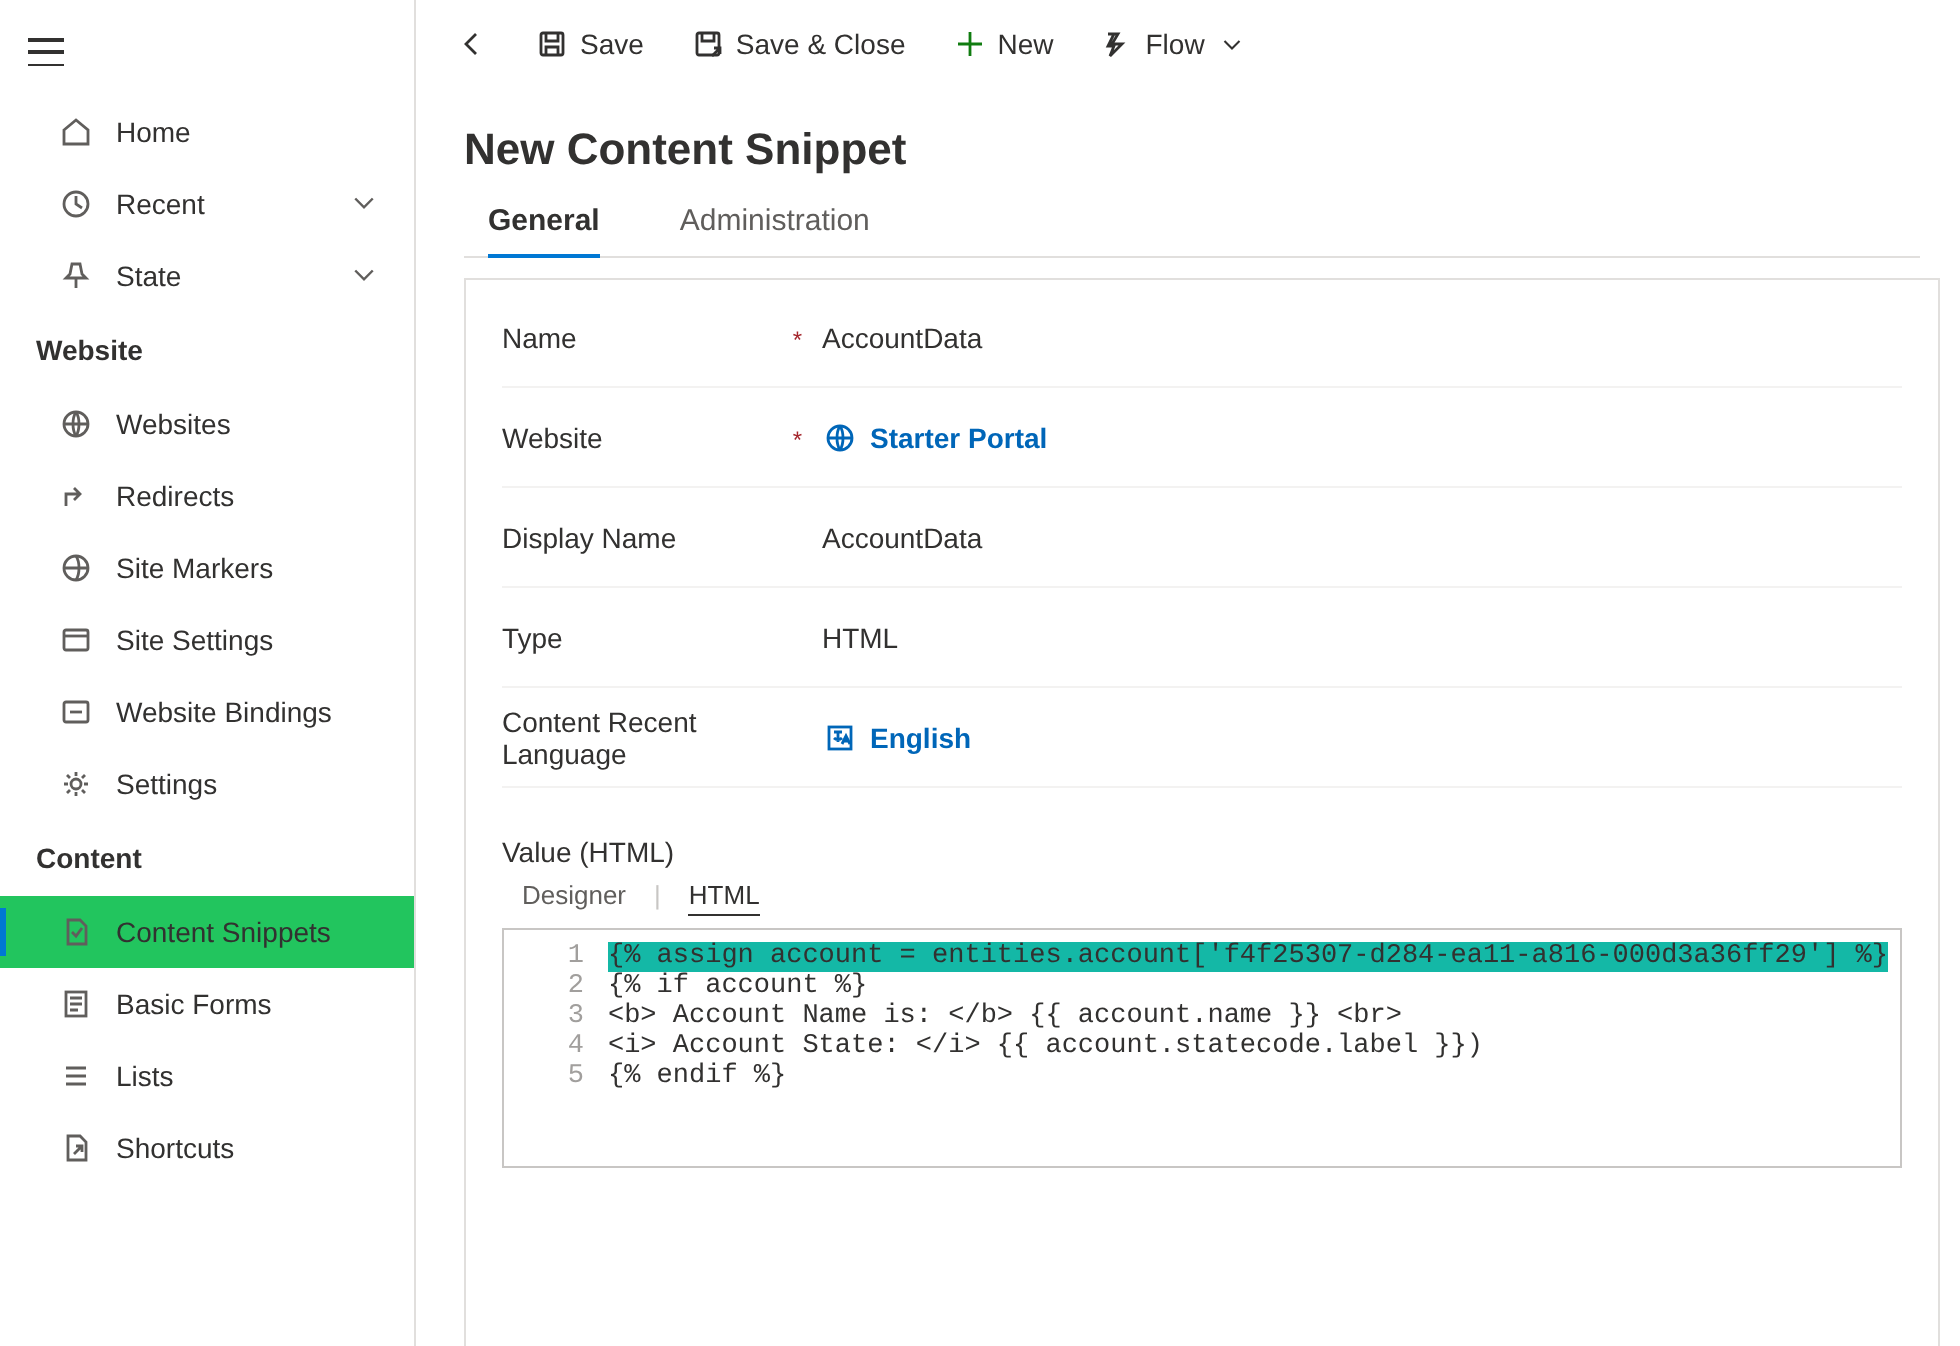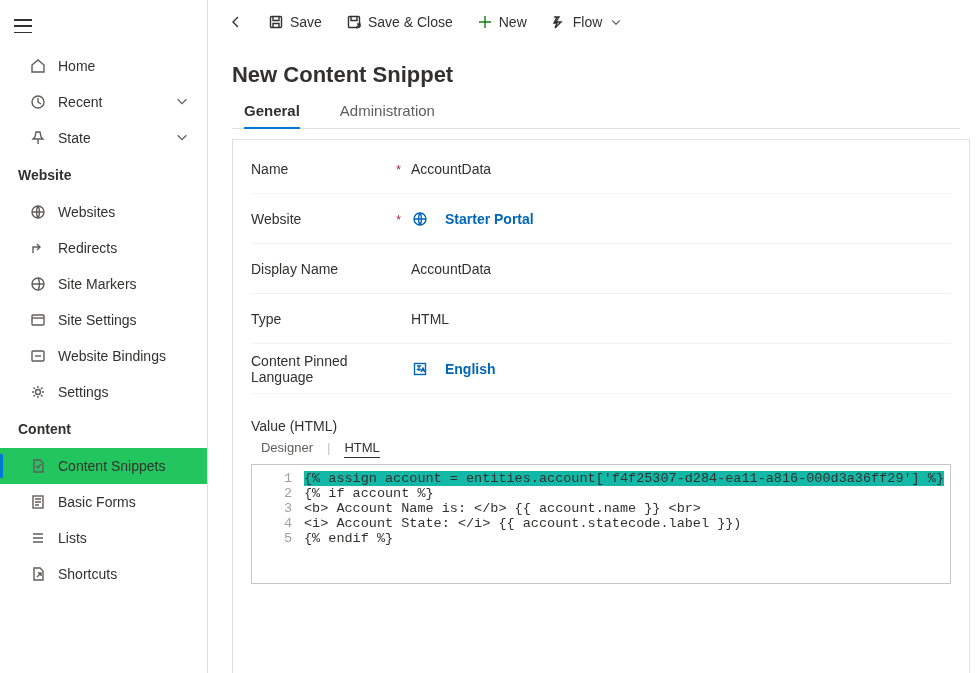--- a/index.html
+++ b/index.html
@@ -103,21 +103,21 @@
   padding: 8px 0;
 }
 .field-label {
   width: 160px;
   color: #323130;
   font-size: 14px;
   position: relative;
 }
 .req { color: #a4262c; font-size: 12px; position: absolute; right: 10px; top: 2px; }
 .field-value { flex: 1; font-size: 14px; display: flex; align-items: center; gap: 6px; }
-.lookup { color: #0066b8; font-weight: 600; display: flex; align-items: center; gap: 16px; cursor: pointer; }
+.lookup { color: #0066b8; font-weight: 600; display: flex; align-items: center; gap: 6px; cursor: pointer; }
 .lookup-icon { width: 18px; height: 18px; display: inline-flex; align-items: center; justify-content: center; color: #0066b8; }
 
 .value-section { margin-top: 24px; }
 .value-label { font-size: 14px; margin-bottom: 6px; }
 .subtabs { display: flex; gap: 14px; font-size: 13px; margin-bottom: 6px; padding-left: 10px; }
 .subtab { color: #605e5c; cursor: pointer; border-bottom: 1px solid transparent; padding-bottom: 2px; text-align: center; }
 .subtab.active { color: #323130; border-bottom-color: #323130; }
 .subtab-sep { color: #c8c6c4; }
 
 .editor {
@@ -378,21 +378,21 @@
         <div class="field-value">AccountData</div>
       </div>
 
       <div class="field-row">
         <div class="field-label">Type</div>
         <div class="field-value">HTML</div>
       </div>
 
       <div class="field-row">
         <div class="field-label">
-          <span>Content Pinned</span><br>
+          <span>Content Recent</span><br>
           <span>Language</span>
         </div>
         <div class="field-value">
           <span class="lookup">
             <span class="lookup-icon">
               <svg class="icon-svg" width="16" height="16" viewBox="0 0 16 16">
                   <rect x="2.5" y="2.5" width="11" height="11"></rect>
                   <path d="M5 5h4M7 5v5M5 8c1 1 3 1 4 0M9 11l2-4 2 4M9.7 9.5h2.6"></path>
                 </svg>
             </span>

